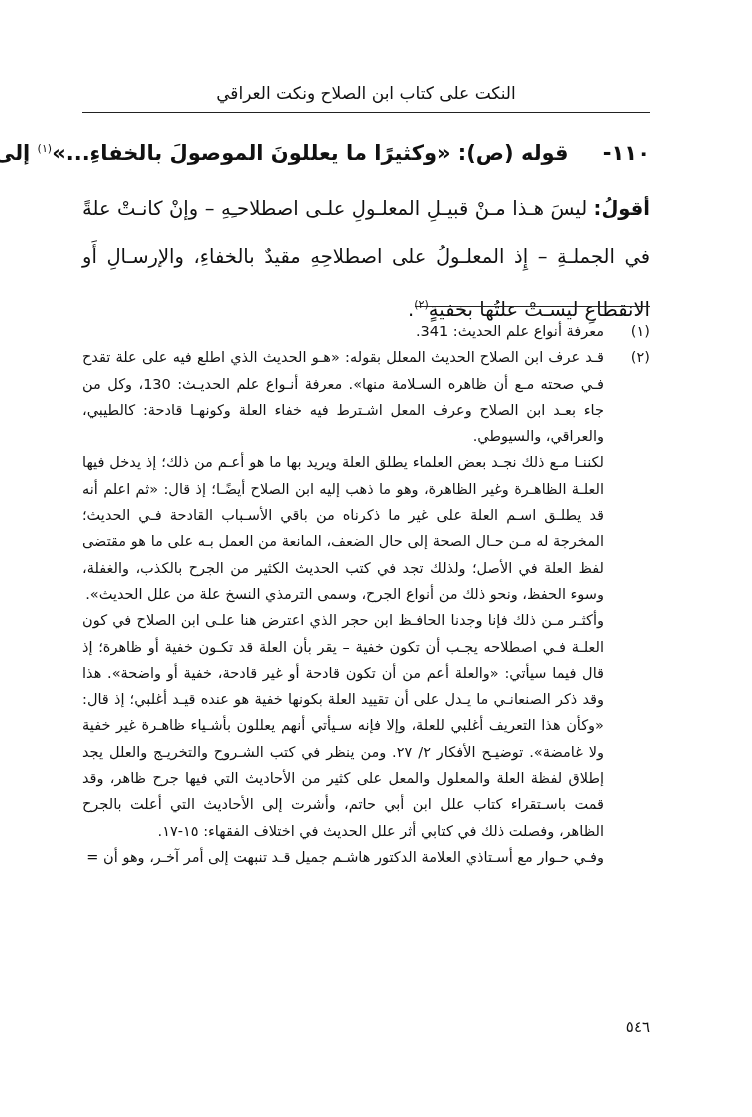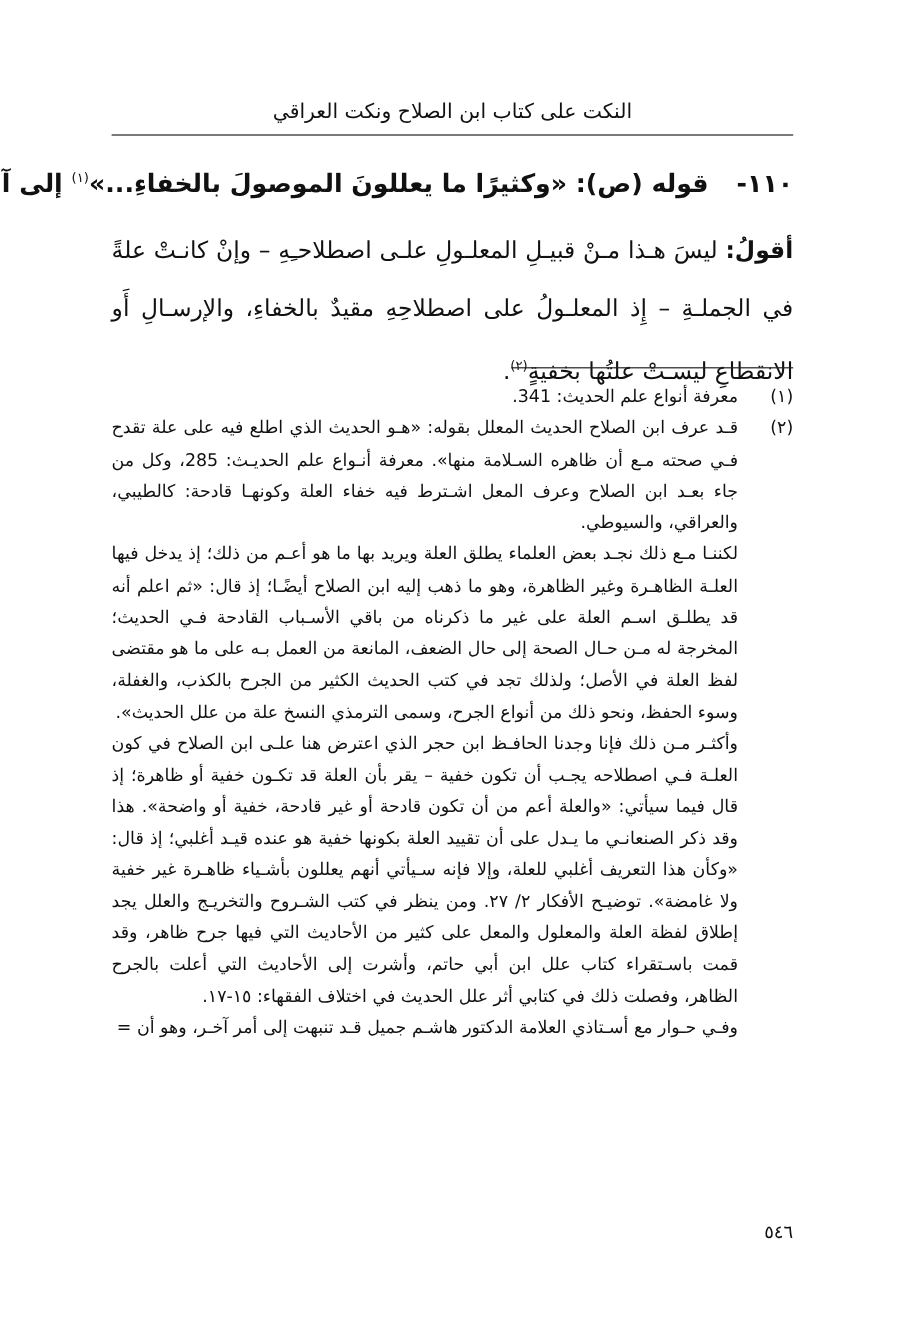--- a/index.html
+++ b/index.html
@@ -6,21 +6,21 @@
   body {
     width: 752px; height: 1117px;
     background: #ffffff;
     color: #111111;
     font-family: "DejaVu Sans", sans-serif;
     position: relative;
     overflow: hidden;
   }
   .page {
     position: absolute;
-    left: 93px; top: 0;
+    left: 82px; top: 0;
     width: 568px; height: 908px;
     direction: rtl;
   }
   .running-head {
     position: absolute;
     top: 82px; left: 0; right: 0;
     text-align: center;
     font-size: 17px;
     line-height: 22px;
   }
@@ -31,21 +31,21 @@
     border-top: 1.5px solid #222;
   }
   .entry-heading {
     position: absolute;
     top: 132px; left: 0; right: 0;
     font-size: 21px;
     font-weight: bold;
     line-height: 34px;
     white-space: nowrap;
   }
-  .entry-heading .num { margin-left: 16px; font-weight: bold; }
+  .entry-heading .num { margin-left: 27px; font-weight: bold; }
   .entry-heading sup { font-size: 11px; font-weight: normal; }
   .body-text {
     position: absolute;
     top: 185px; left: 0; right: 0;
     font-size: 19.5px;
     line-height: 48px;
     text-align: justify;
   }
   .body-text .lead { font-weight: bold; }
   .body-text sup { font-size: 11px; }
@@ -93,21 +93,21 @@
 
   <div class="fn-rule"></div>
 
   <div class="footnotes">
     <div class="fn">
       <div class="fn-num">(١)</div>
       <div class="fn-body">معرفة أنواع علم الحديث: 341.</div>
     </div>
     <div class="fn">
       <div class="fn-num">(٢)</div>
-      <div class="fn-body">قـد عرف ابن الصلاح الحديث المعلل بقوله: «هـو الحديث الذي اطلع فيه على علة تقدح فـي صحته مـع أن ظاهره السـلامة منها». معرفة أنـواع علم الحديـث: 285، وكل من جاء بعـد ابن الصلاح وعرف المعل اشـترط فيه خفاء العلة وكونهـا قادحة: كالطيبي، والعراقي، والسيوطي.</div>
+      <div class="fn-body">قـد عرف ابن الصلاح الحديث المعلل بقوله: «هـو الحديث الذي اطلع فيه على علة تقدح فـي صحته مـع أن ظاهره السـلامة منها». معرفة أنـواع علم الحديـث: 130، وكل من جاء بعـد ابن الصلاح وعرف المعل اشـترط فيه خفاء العلة وكونهـا قادحة: كالطيبي، والعراقي، والسيوطي.</div>
     </div>
     <div class="fn-cont">لكننـا مـع ذلك نجـد بعض العلماء يطلق العلة ويريد بها ما هو أعـم من ذلك؛ إذ يدخل فيها العلـة الظاهـرة وغير الظاهرة، وهو ما ذهب إليه ابن الصلاح أيضًـا؛ إذ قال: «ثم اعلم أنه قد يطلـق اسـم العلة على غير ما ذكرناه من باقي الأسـباب القادحة فـي الحديث؛ المخرجة له مـن حـال الصحة إلى حال الضعف، المانعة من العمل بـه على ما هو مقتضى لفظ العلة في الأصل؛ ولذلك تجد في كتب الحديث الكثير من الجرح بالكذب، والغفلة، وسوء الحفظ، ونحو ذلك من أنواع الجرح، وسمى الترمذي النسخ علة من علل الحديث».</div>
     <div class="fn-cont">وأكثـر مـن ذلك فإنا وجدنا الحافـظ ابن حجر الذي اعترض هنا علـى ابن الصلاح في كون العلـة فـي اصطلاحه يجـب أن تكون خفية – يقر بأن العلة قد تكـون خفية أو ظاهرة؛ إذ قال فيما سيأتي: «والعلة أعم من أن تكون قادحة أو غير قادحة، خفية أو واضحة». هذا وقد ذكر الصنعانـي ما يـدل على أن تقييد العلة بكونها خفية هو عنده قيـد أغلبي؛ إذ قال: «وكأن هذا التعريف أغلبي للعلة، وإلا فإنه سـيأتي أنهم يعللون بأشـياء ظاهـرة غير خفية ولا غامضة». توضيـح الأفكار ٢/ ٢٧. ومن ينظر في كتب الشـروح والتخريـج والعلل يجد إطلاق لفظة العلة والمعلول والمعل على كثير من الأحاديث التي فيها جرح ظاهر، وقد قمت باسـتقراء كتاب علل ابن أبي حاتم، وأشرت إلى الأحاديث التي أعلت بالجرح الظاهر، وفصلت ذلك في كتابي أثر علل الحديث في اختلاف الفقهاء: ١٥-١٧.</div>
     <div class="fn-cont">وفـي حـوار مع أسـتاذي العلامة الدكتور هاشـم جميل قـد تنبهت إلى أمر آخـر، وهو أن =</div>
   </div>
 
   <div class="folio">٥٤٦</div>
 </div>
 
 </body></html>

